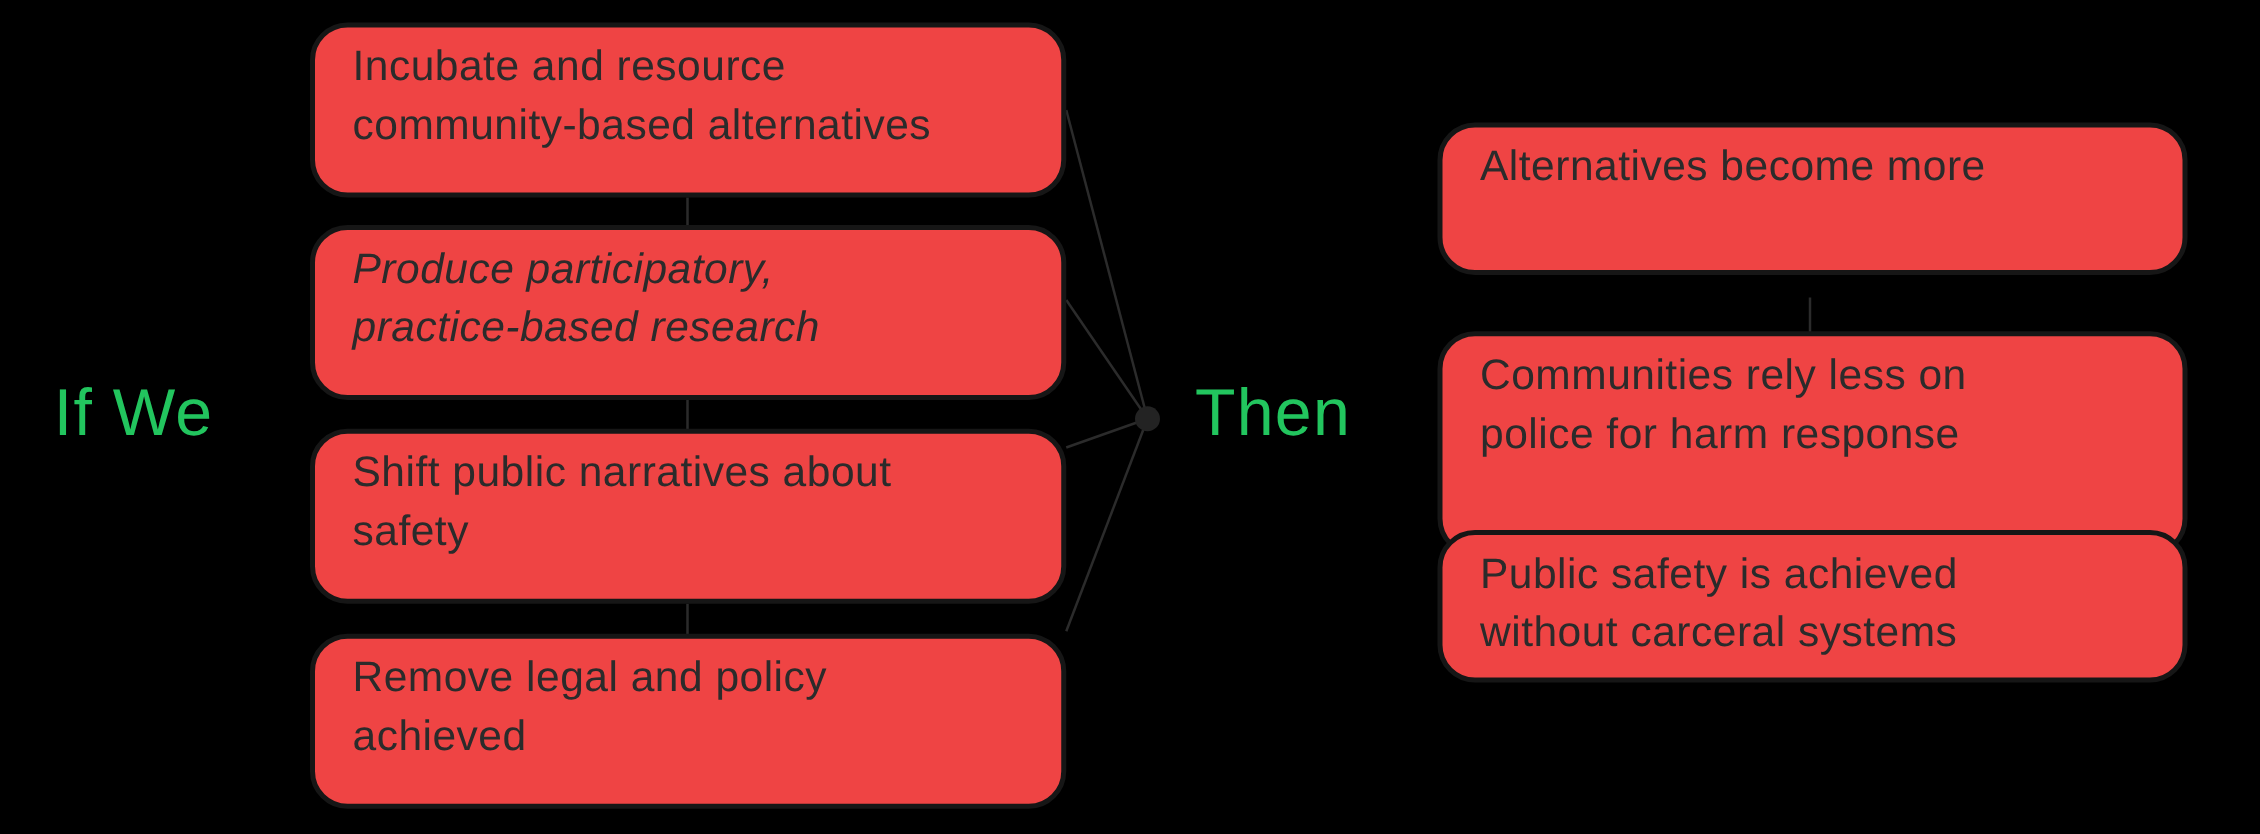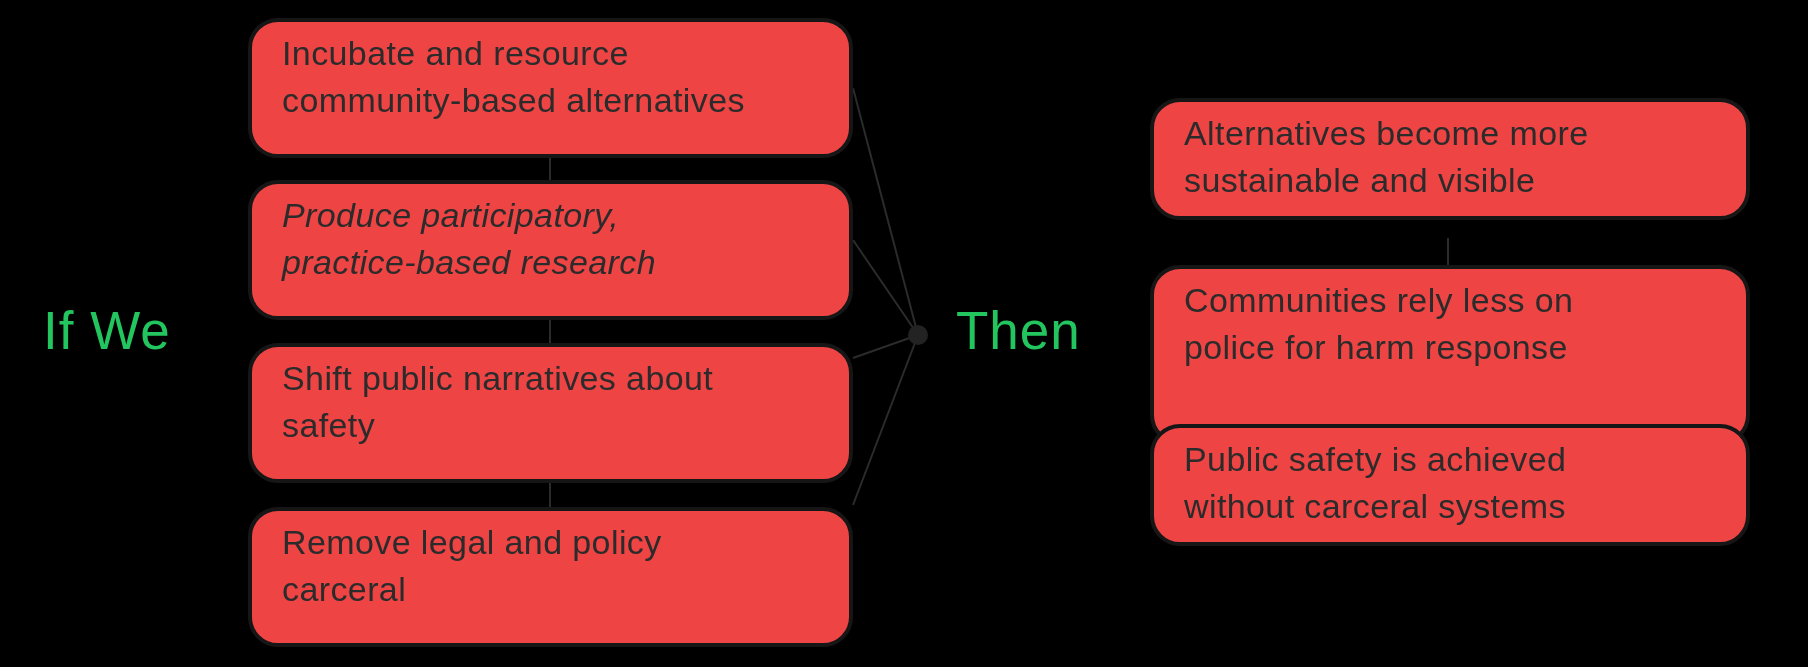--- a/index.html
+++ b/index.html
@@ -96,26 +96,25 @@
   <div class="box left-col lb2">
     <span class="ln">Produce participatory,</span>
     <span class="ln">practice-based research</span>
   </div>
   <div class="box left-col lb3">
     <span class="ln">Shift public narratives about</span>
     <span class="ln">safety</span>
   </div>
   <div class="box left-col lb4">
     <span class="ln">Remove legal and policy</span>
-    <span class="ln">carceral</span>
+    <span class="ln">achieved</span>
   </div>
 
   <div class="box right-col rb1">
     <span class="ln">Alternatives become more</span>
-    <span class="ln">sustainable and visible</span>
   </div>
   <div class="box right-col rb2">
     <span class="ln">Communities rely less on</span>
     <span class="ln">police for harm response</span>
   </div>
   <div class="box right-col rb3">
     <span class="ln">Public safety is achieved</span>
     <span class="ln">without carceral systems</span>
   </div>
 

